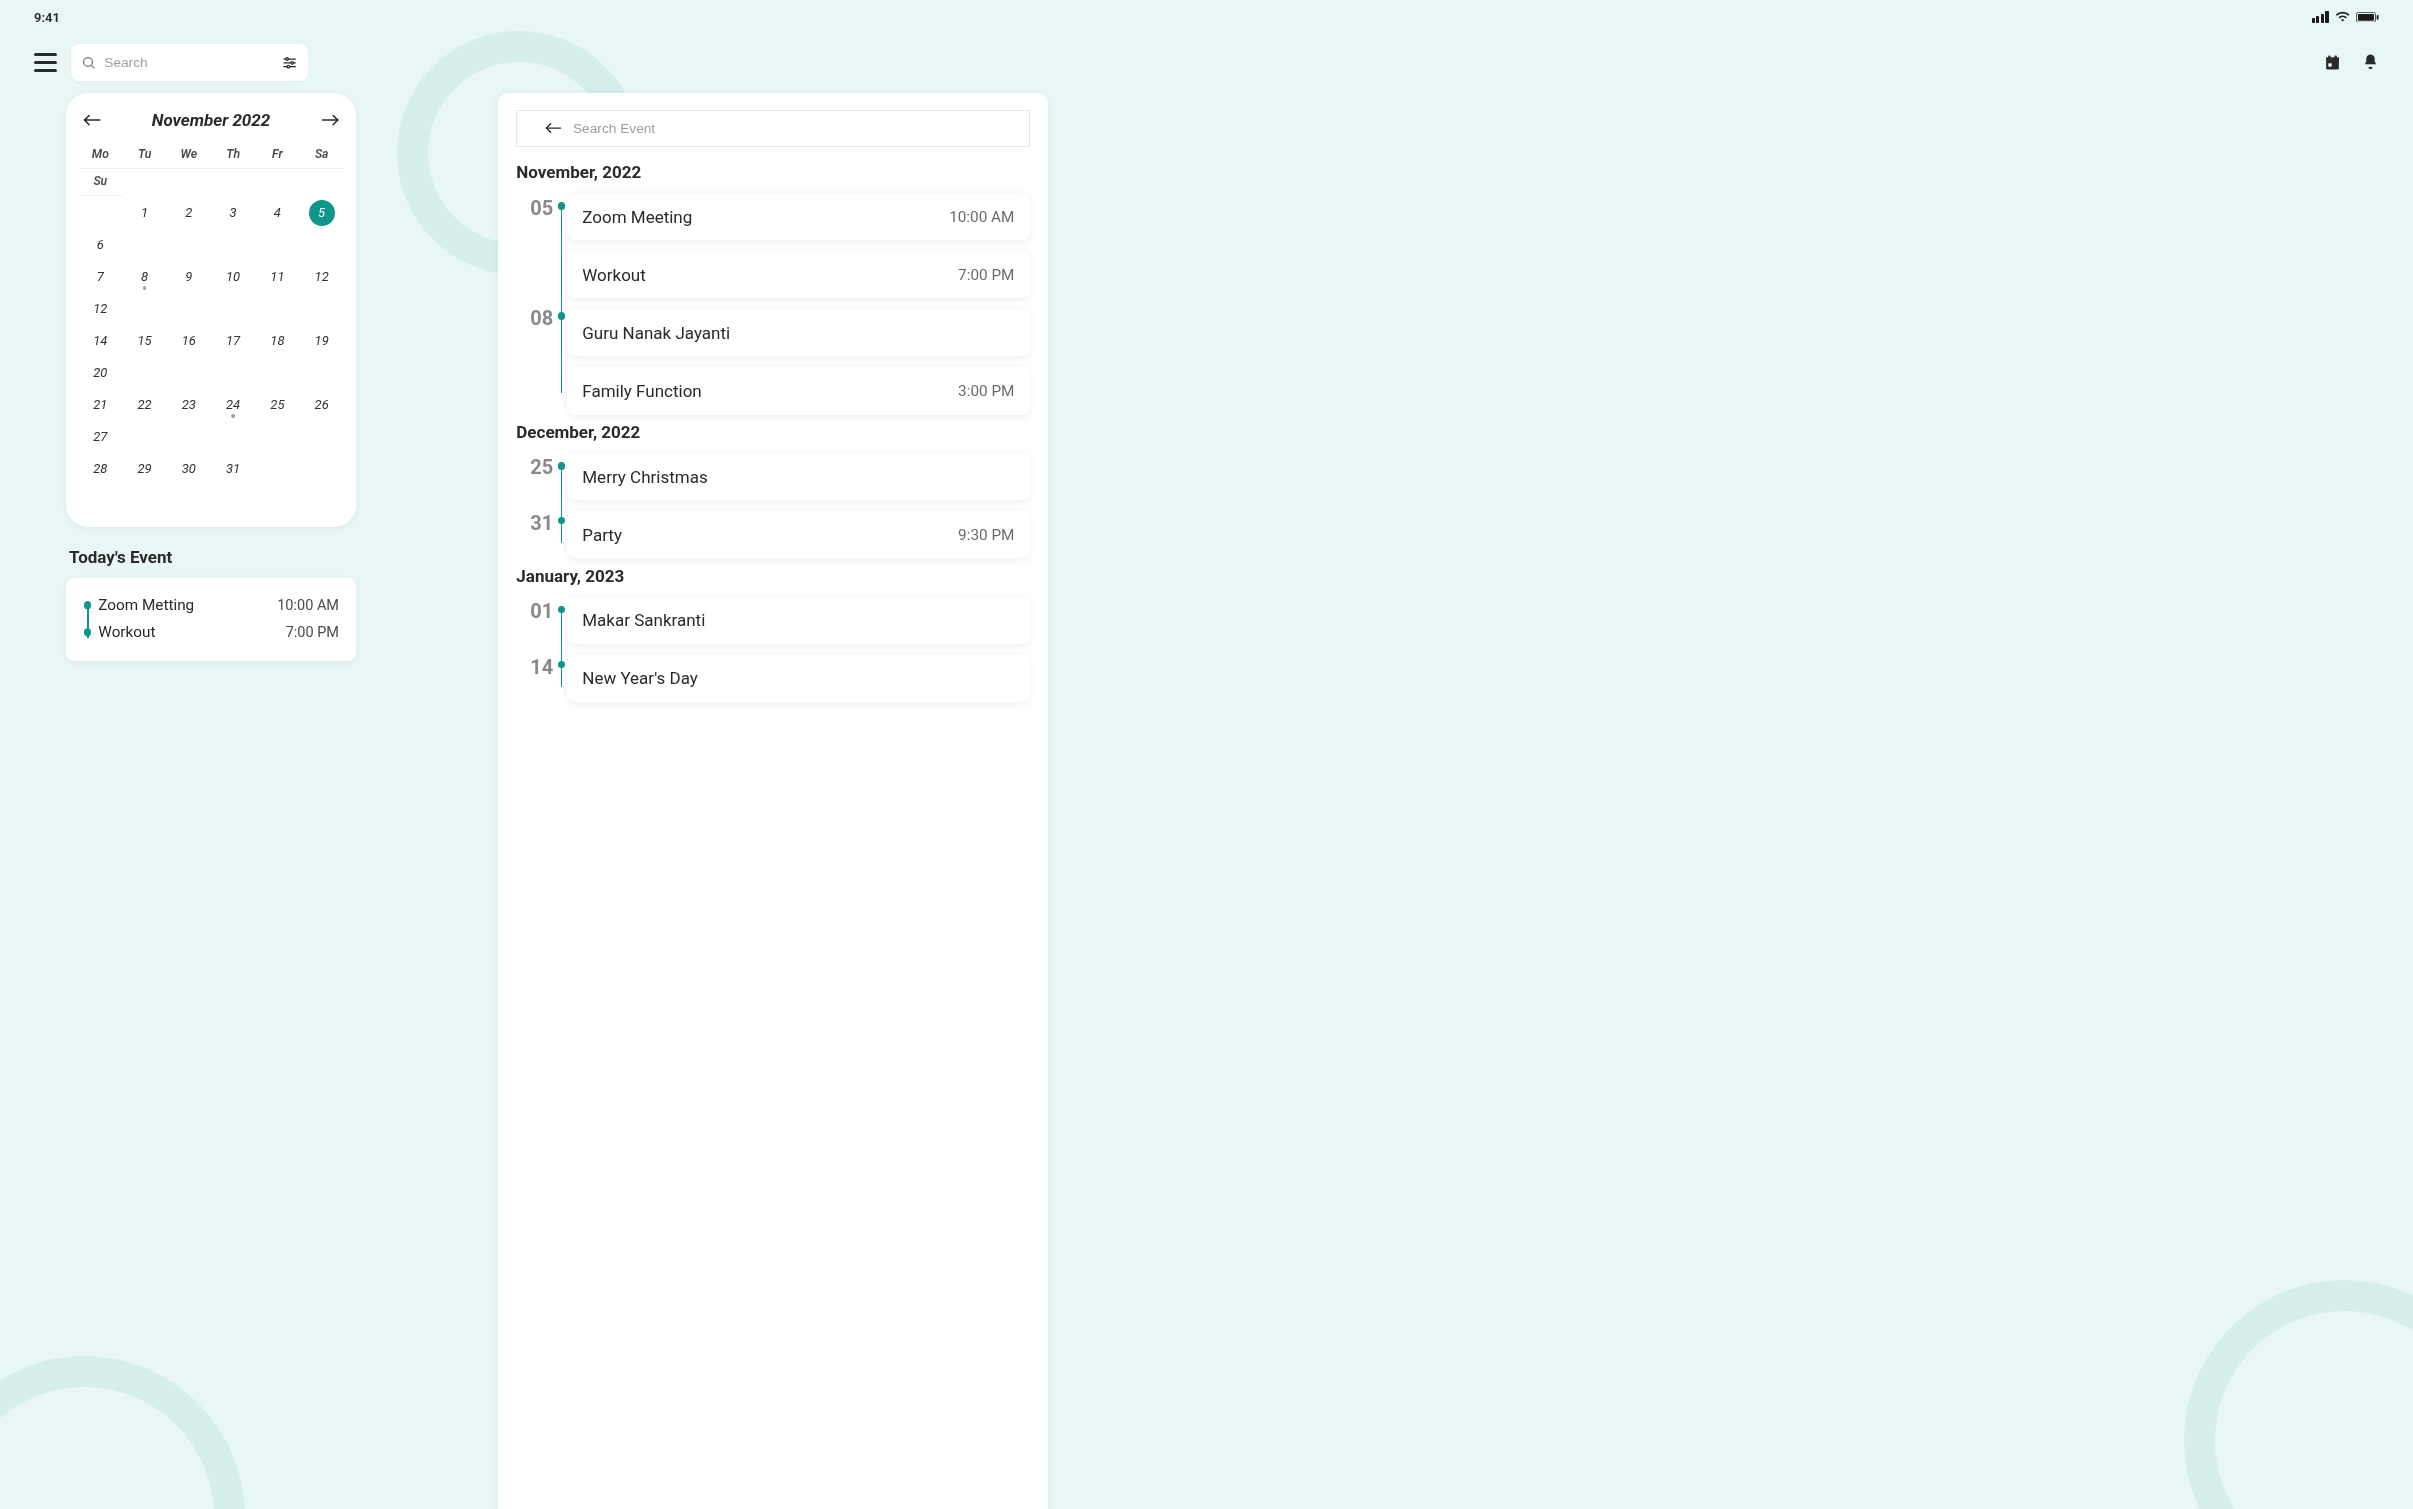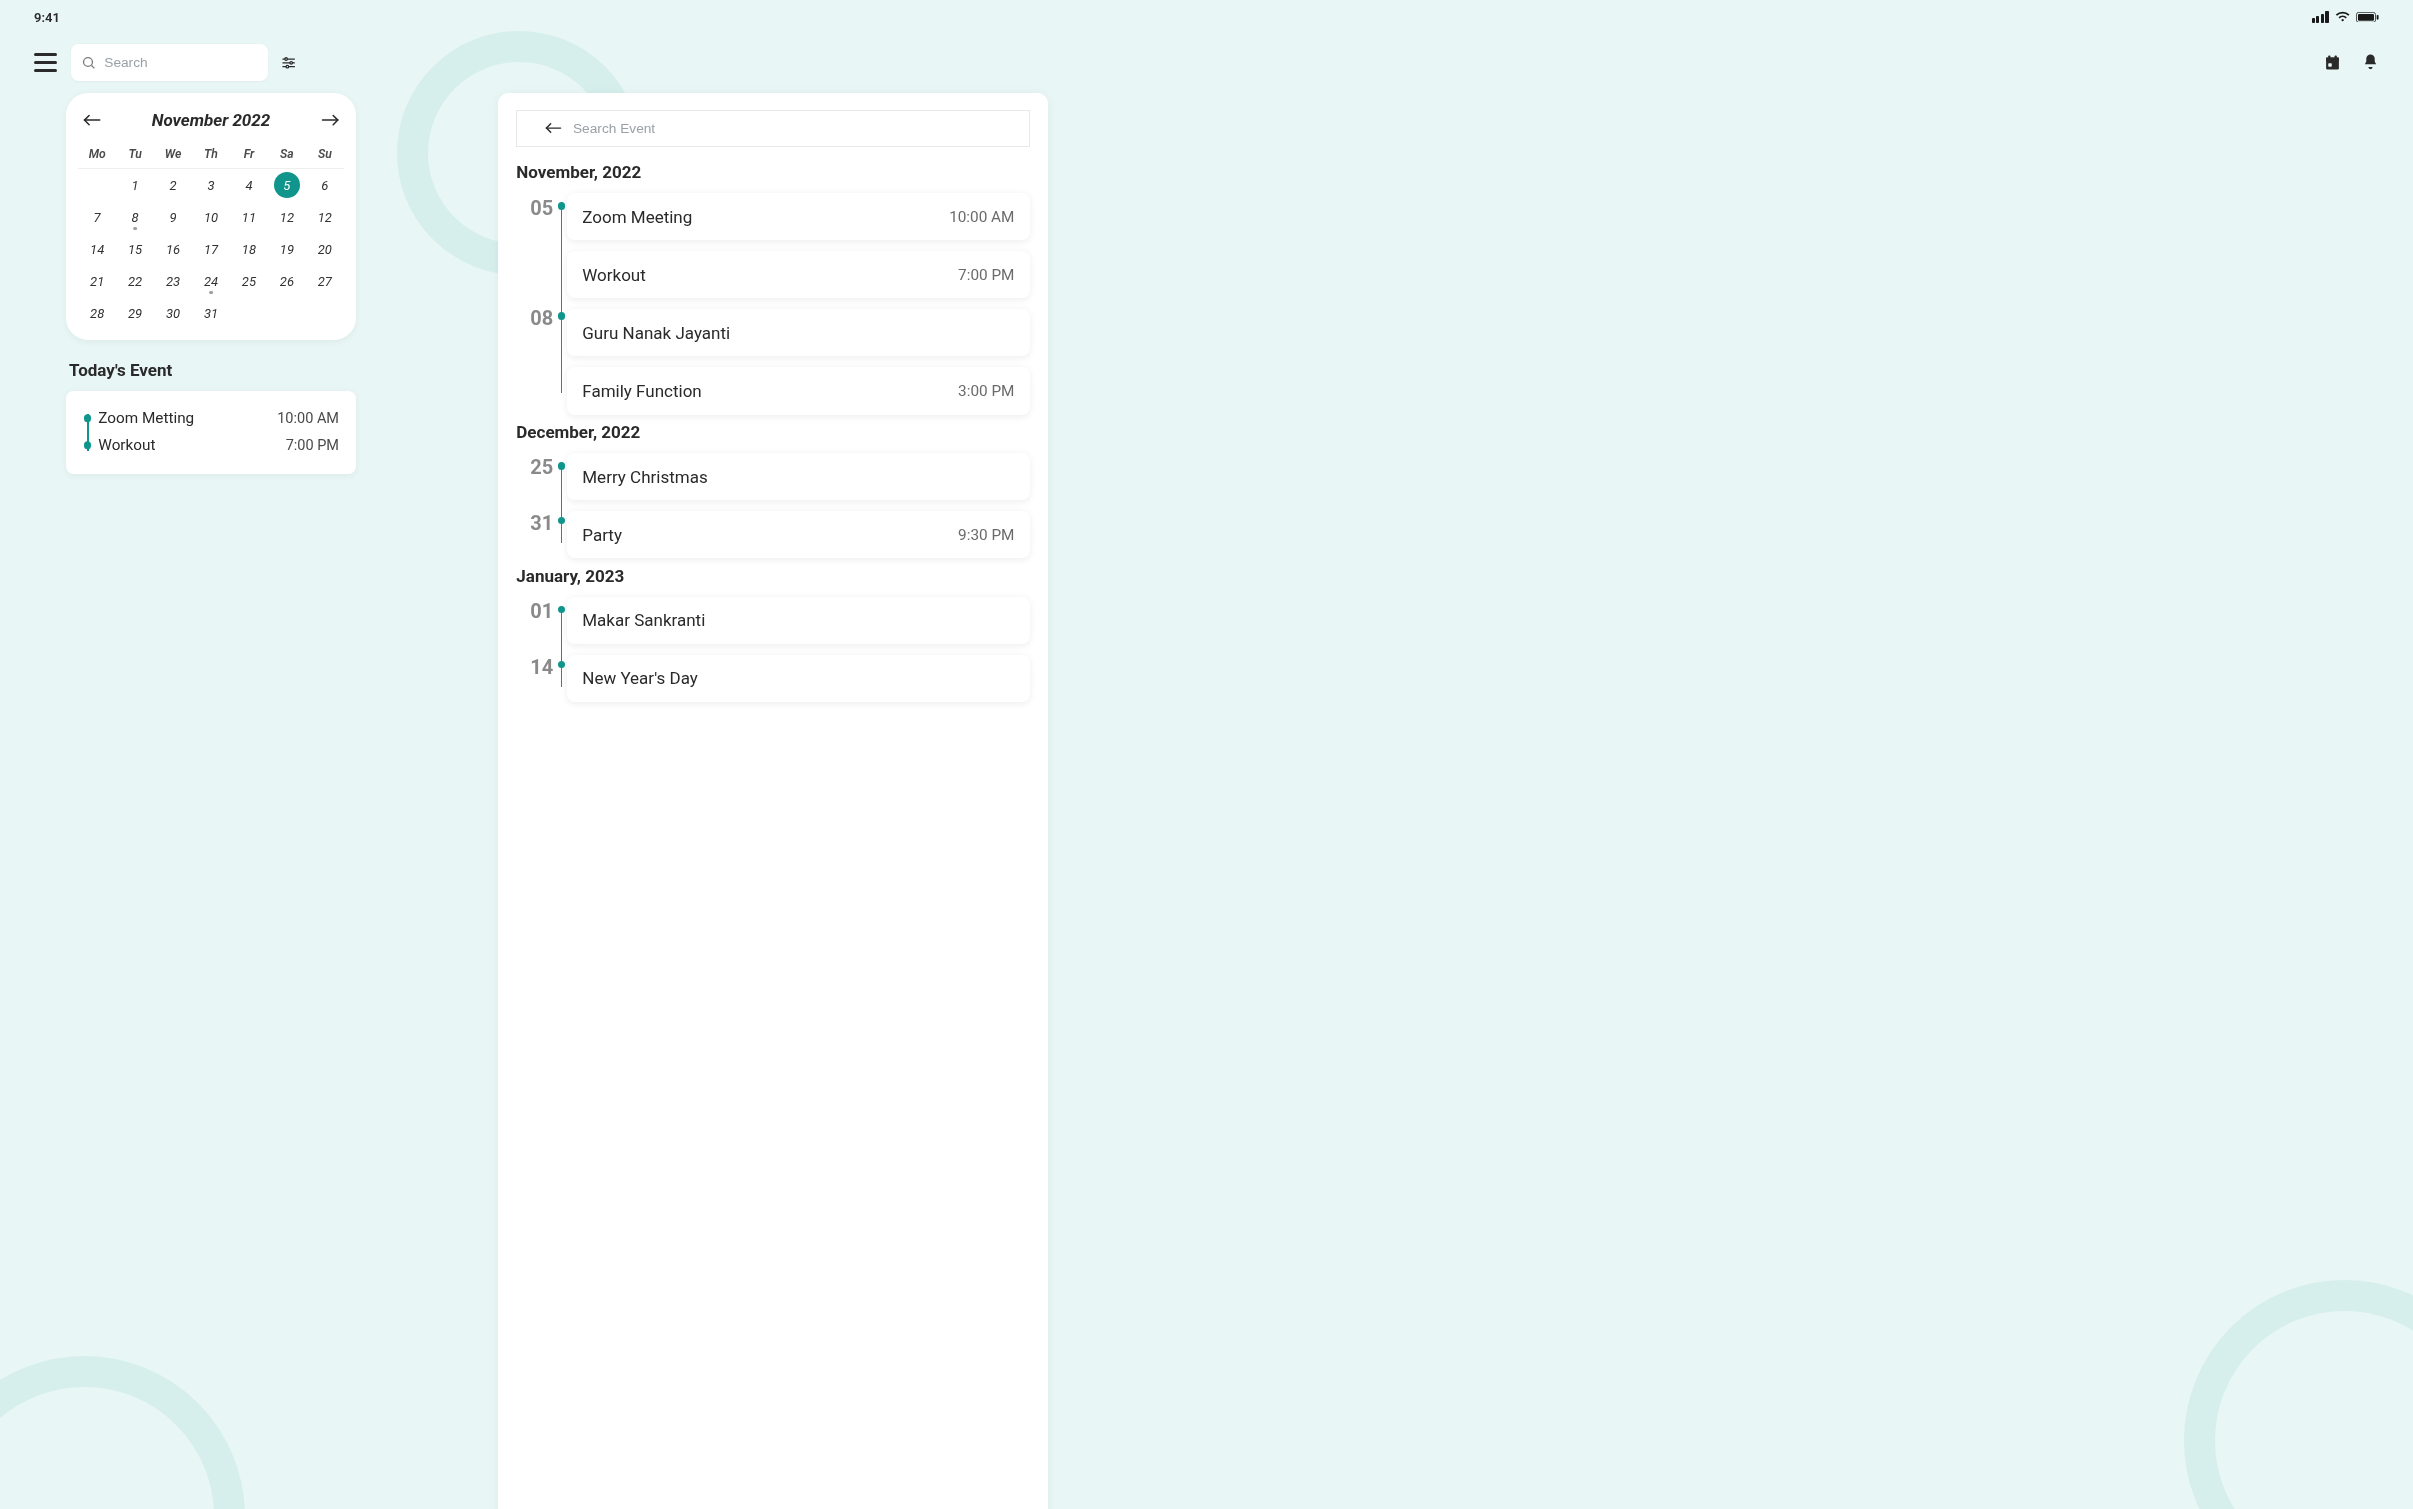--- a/index.html
+++ b/index.html
@@ -49,21 +49,21 @@
     display: flex;
     align-items: center;
     padding: 0 34px;
   }
   .hamburger { width: 23px; height: 18.3px; display:flex; flex-direction:column; justify-content:space-between; cursor:pointer; margin-right: 13.7px;}
   .hamburger span { height:3.1px; background:#2a2a2a; border-radius:1.5px; }
 
   .search-box {
     display:flex; align-items:center;
     background:#fff; border-radius:7.6px;
-    height:37px; width:197px; padding:0 10.7px;
+    height:37px; width:237px; padding:0 10.7px;
     box-shadow: 0 0.8px 2.3px rgba(0,0,0,0.04);
   }
   .search-box input {
     border:none; outline:none; flex:1; font-size:13.7px; background:transparent; color:#333;
   }
   .search-box input::placeholder{ color:#9aa0a6; }
   .search-icon { margin-right:7.6px; color:#7a7a7a; display:flex;}
   .filter-icon { color:#2a2a2a; display:flex; cursor:pointer;}
 
   .toolbar-right { margin-left:auto; display:flex; align-items:center; gap:21.4px; }
@@ -79,21 +79,21 @@
   .calendar-card {
     background:#fff; border-radius:22px; padding:13.7px 12.2px 10.7px;
     box-shadow: 0 1.5px 7.6px rgba(0,0,0,0.05);
     font-style: italic;
   }
   .cal-header { display:flex; align-items:center; justify-content:space-between; margin-bottom:9.2px;}
   .cal-title { font-size:17px; font-weight:700; color:#2a2a2a; }
   .cal-nav { cursor:pointer; font-size:17px; color:#2a2a2a; padding:3.1px 4.6px; }
 
   .cal-grid { width:100%; }
-  .cal-row { display:grid; grid-template-columns: repeat(7,1fr); }
+  .cal-row { display:grid; grid-template-columns: repeat(6,1fr); }
   .cal-dow { text-align:center; font-size:12.2px; font-weight:600; color:#4a4a4a; padding:4.6px 0 7.6px; border-bottom:0.8px solid #eee;}
   .cal-cell {
     text-align:center; font-size:13px; color:#333; height:32px;
     display:flex; align-items:center; justify-content:center; position:relative;
     cursor:pointer; border-radius:50%;
   }
   .cal-cell.has-dot::after{
     content:""; position:absolute; bottom:3.1px; left:50%; transform:translateX(-50%);
     width:3.8px; height:3.8px; background:#9aa0a6; border-radius:50%;
   }

